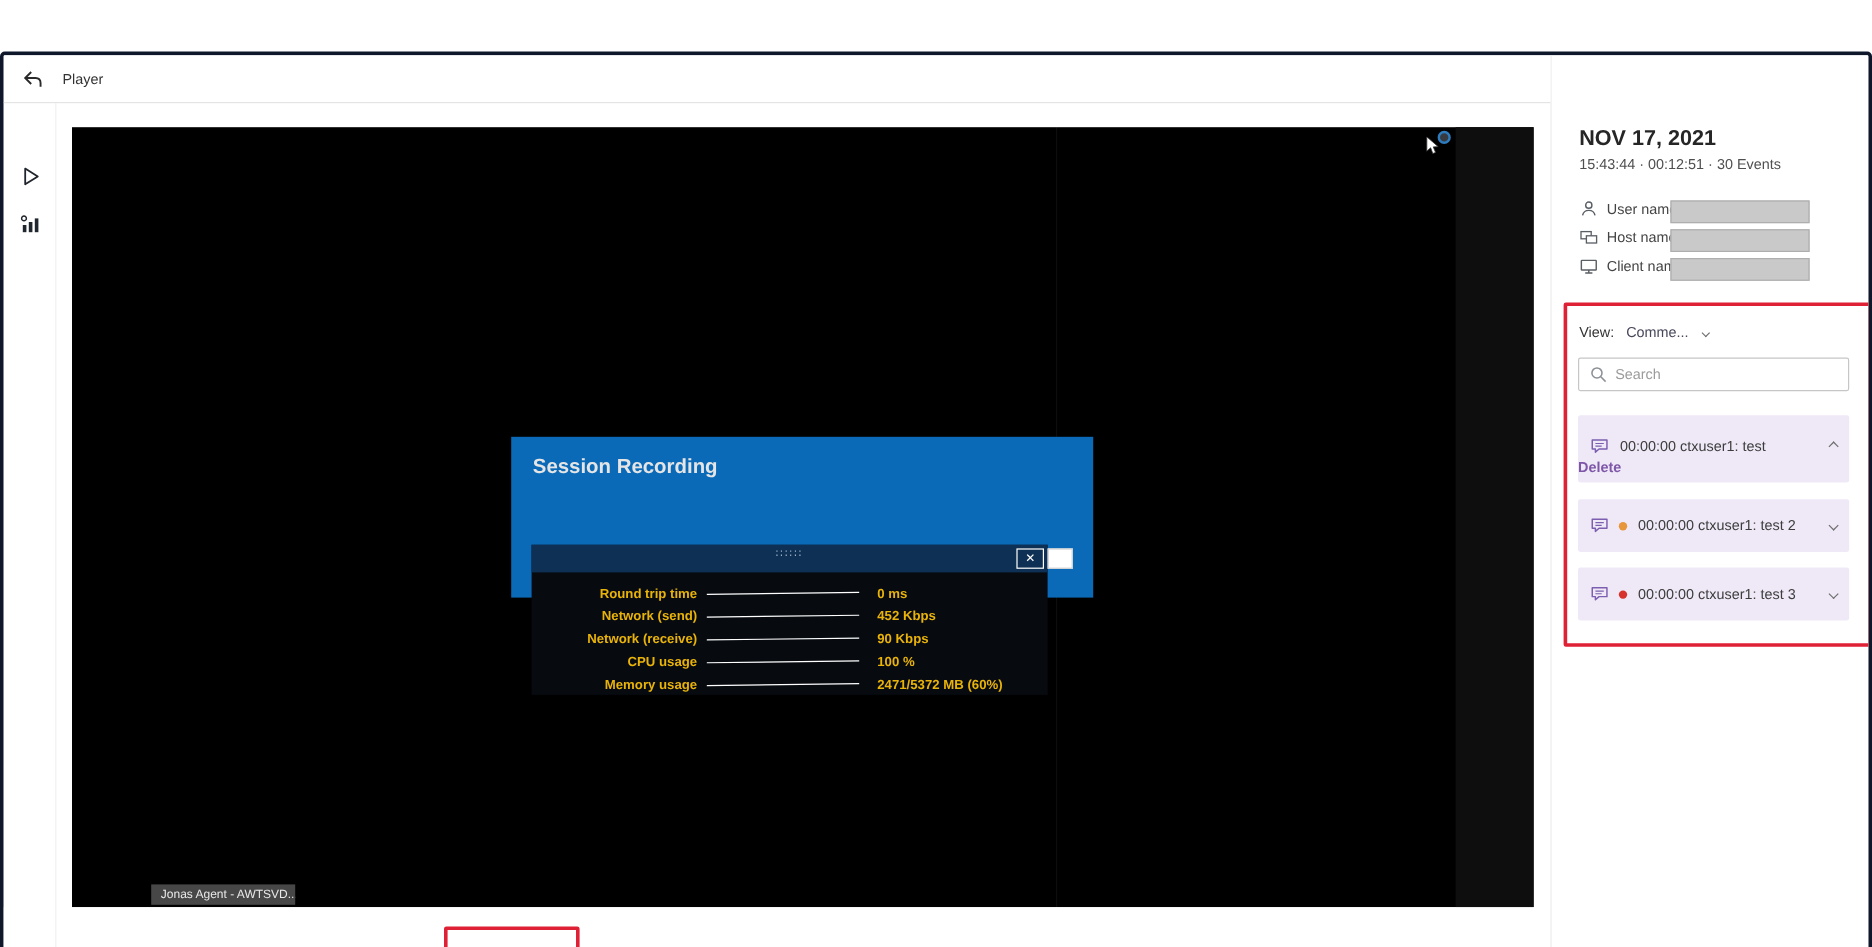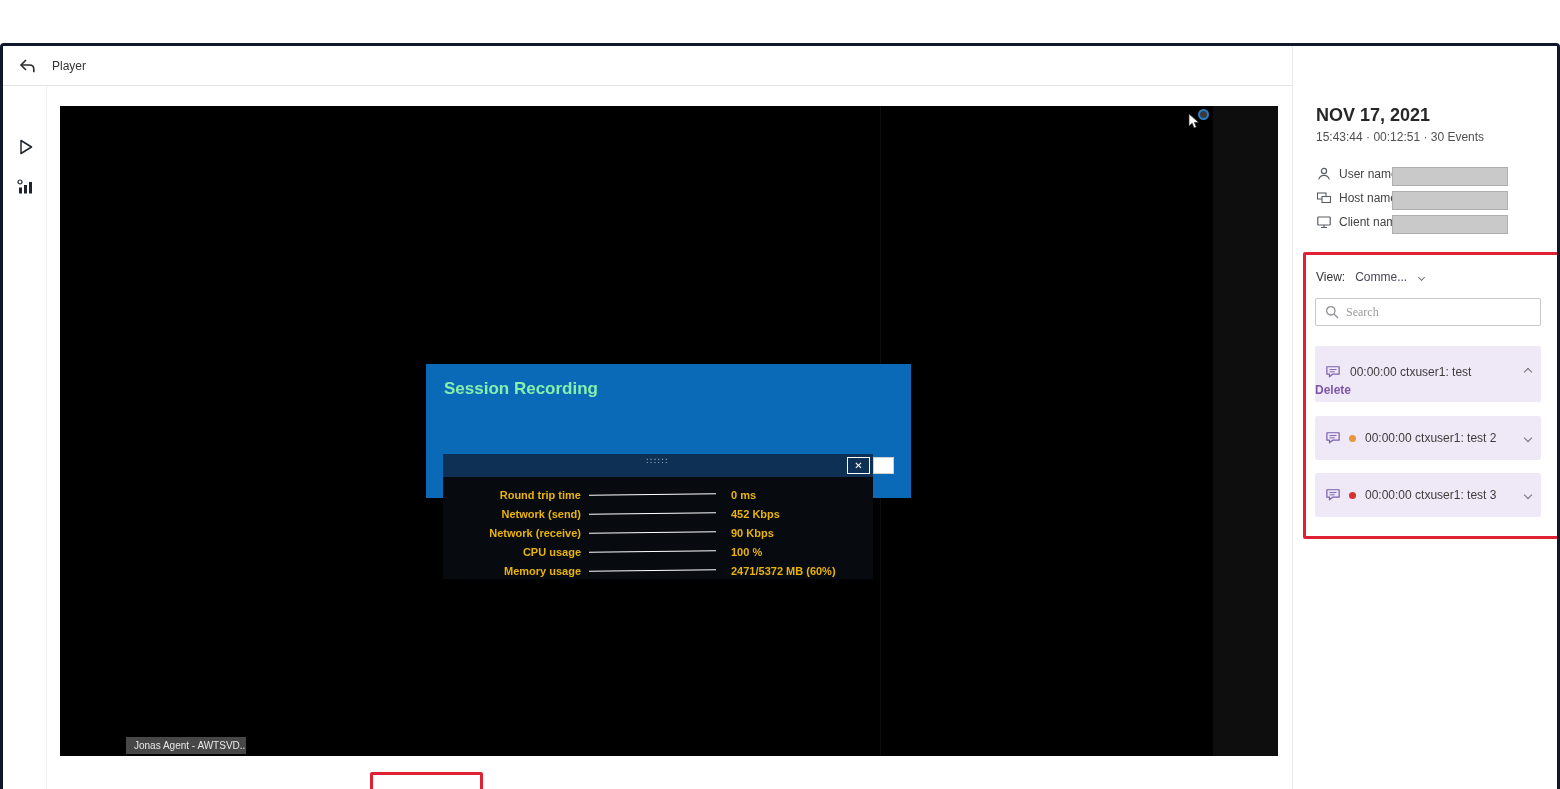--- a/index.html
+++ b/index.html
@@ -19,21 +19,21 @@
   .rail { position:absolute; left:0; top:40px; bottom:0; width:44px; background:#fff; border-right:1px solid #f0f0f0; z-index:4; }
   .rail-item { position:absolute; left:11px; width:22px; height:22px; display:flex; align-items:center; justify-content:center; cursor:pointer; }
   .rail-item.play { top:50px; }
   .rail-item.stats { top:90px; }
 
   
   .video { position:absolute; left:57px; top:60px; width:1218px; height:650px; background:#000; }
   .v-edge-line { position:absolute; left:820px; top:0; width:1px; height:100%; background:rgba(255,255,255,0.05); }
   .letterbox { position:absolute; left:1153px; top:0; width:65px; height:100%; background:#0e0e0e; }
 
-  .dialog { position:absolute; left:366px; top:258px; width:485px; height:134px; background:#0a6ab8; color:#86efac; padding:15px 18px 0 18px; z-index:1; }
+  .dialog { position:absolute; left:366px; top:258px; width:485px; height:134px; background:#0a6ab8; color:#e5e5e5; padding:15px 18px 0 18px; z-index:1; }
   .dialog-title { font-size:17px; font-weight:600; margin-bottom:9px; }
   .dialog-body { font-size:11.5px; line-height:1.5; width:452px; }
 
   .stats-panel { position:absolute; left:383px; top:348px; width:430px; height:125px; background:#070b10; z-index:2; }
   .stats-strip { position:relative; width:100%; height:23px; background:#0e3054; }
   .drag-handle { position:absolute; left:0; right:0; top:2px; text-align:center; color:#9fb3c8; font-size:9px; letter-spacing:2px; cursor:move; }
   .stats-close { position:absolute; left:404px; top:3px; width:23px; height:17px; border:1px solid #fff; color:#fff;
                  font-size:10px; display:flex; align-items:center; justify-content:center; cursor:pointer; }
   .white-btn { position:absolute; left:430px; top:3px; width:21px; height:17px; background:#fff; border:1px solid #d0d0d0; }
   .stats-rows { padding-top:8px; }
@@ -63,21 +63,21 @@
   .d-view { position:absolute; left:1313px; top:224px; display:flex; align-items:center; font-size:12px; color:#333; cursor:pointer; }
   .d-view .vvalue { margin-left:10px; color:#47475a; }
   .chev { display:inline-block; width:6px; height:6px; border-right:1.5px solid #6f6f6f; border-bottom:1.5px solid #6f6f6f; }
   .chev.down { transform:rotate(45deg); }
   .chev.up { transform:rotate(-135deg); }
   .d-view .chev { margin-left:12px; width:5px; height:5px; }
 
   .searchbox { position:absolute; left:1312px; top:252px; width:226px; height:28px; border:1px solid #c6c6c6; border-radius:2px;
                display:flex; align-items:center; padding:0 8px; background:#fff; }
   .searchbox input { border:none; outline:none; background:transparent; margin-left:6px; width:170px; font-size:12px; color:#333;
-                     font-family:Liberation Serif, serif; }
+                     font-family:Liberation Sans, sans-serif; }
   .searchbox input::placeholder { color:#9b9b9b; }
 
   .citem { position:absolute; left:1312px; width:226px; background:#efe9f7; border-radius:2px; cursor:pointer; }
   .citem-row { display:flex; align-items:center; padding:0 10px; height:44px; }
   .citem.expanded .citem-row { height:32px; padding-top:20px; }
   .citem-text { margin-left:9px; font-size:12px; color:#3c3c3c; white-space:nowrap; }
   .citem .chev { margin-left:auto; }
   .dot { width:7px; height:7px; border-radius:50%; margin-left:8px; flex:none; }
   .delete-row { padding:2px 14px 0 0; }
   .delete-link { font-size:12px; font-weight:600; color:#7e57a8; cursor:pointer; }

